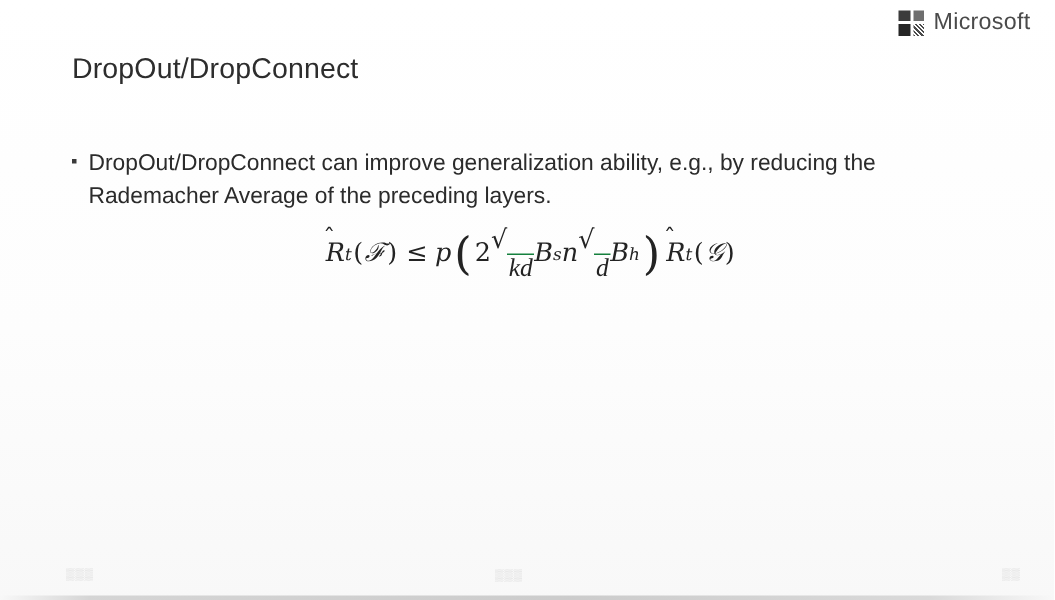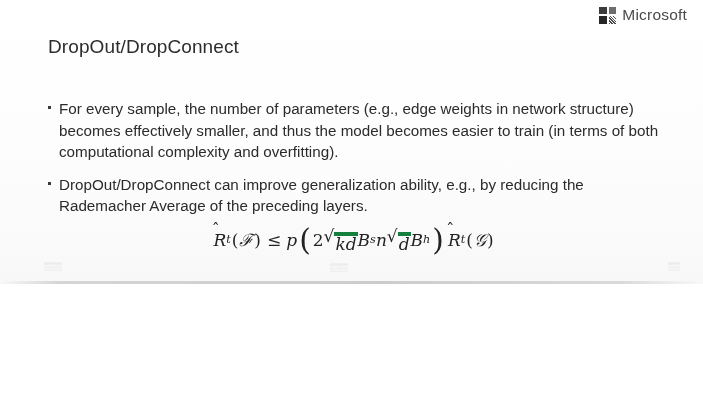--- a/index.html
+++ b/index.html
@@ -6,21 +6,21 @@
     margin: 0;
     padding: 0;
     background: #ffffff;
   }
   body {
     font-family: "Liberation Sans", sans-serif;
   }
   .slide {
     position: relative;
     width: 703px;
-    height: 284px;
+    height: 400px;
     background: #fdfdfd;
     overflow: hidden;
     box-sizing: border-box;
   }
   
   .paper-tone {
     position: absolute;
     inset: 0;
     background:
       linear-gradient(180deg, #ffffff 0%, #fdfdfd 55%, #f8f8f8 100%);
@@ -161,23 +161,24 @@
     margin: 0 2px;
     font-family: "DejaVu Serif", serif;
   }
   .sqrt {
     display: inline-flex;
     align-items: flex-start;
     font-style: italic;
   }
   .sqrt > .radical { font-style: normal; }
   .sqrt > .radicand {
-    border-top: 4px solid #15803d;
+    border-top: 1px solid #15803d;
     padding: 0 1px;
-    margin-top: 4px;
+    margin-top: 17px;
+    font-family: Liberation Serif, serif;
   }
   .gap-s { display: inline-block; width: 2px; }
 
   
   .footer {
     position: absolute;
     left: 0;
     right: 0;
     bottom: 6px;
     height: 18px;
@@ -209,24 +210,20 @@
       <div class="ms-sq c"></div>
       <div class="ms-sq d"></div>
     </div>
     <div class="ms-word">Microsoft</div>
   </div>
 
   <div class="slide-title">DropOut/DropConnect</div>
 
   <div class="body-area">
 
-    <div class="bullet">
-      <span class="bullet-mark"></span>
-      <span class="bullet-text">For every sample, the number of parameters (e.g., edge weights in network structure) becomes effectively smaller, and thus the model becomes easier to train (in terms of both computational complexity and overfitting).</span>
-    </div>
 
     <div class="bullet">
       <span class="bullet-mark"></span>
       <span class="bullet-text">DropOut/DropConnect can improve generalization ability, e.g., by reducing the Rademacher Average of the preceding layers.</span>
     </div>
 
     <div class="formula-row">
       <div class="formula">
         <span class="hatvar">
           <span class="hat">̂</span>

